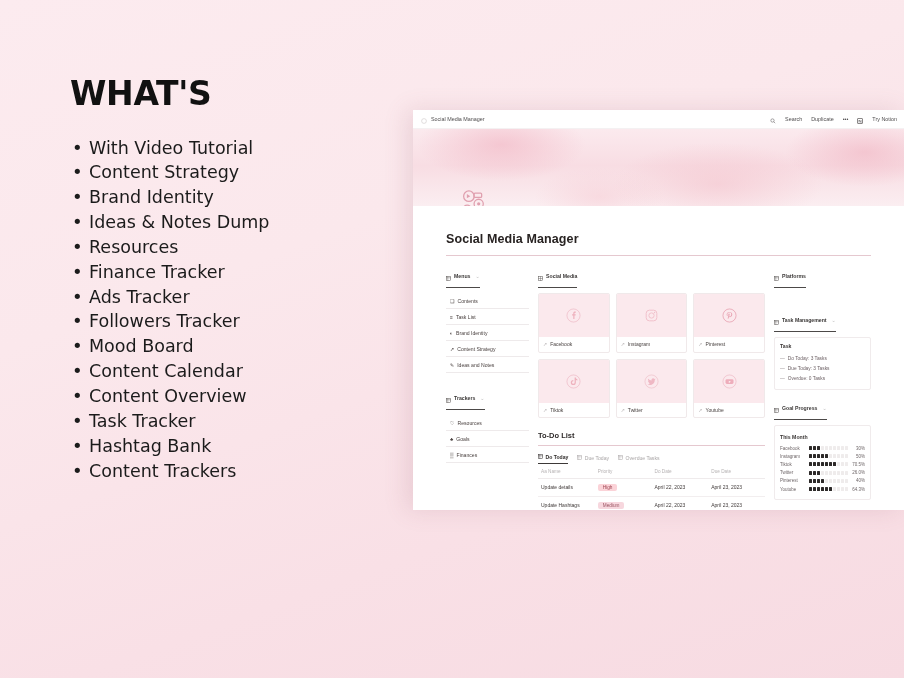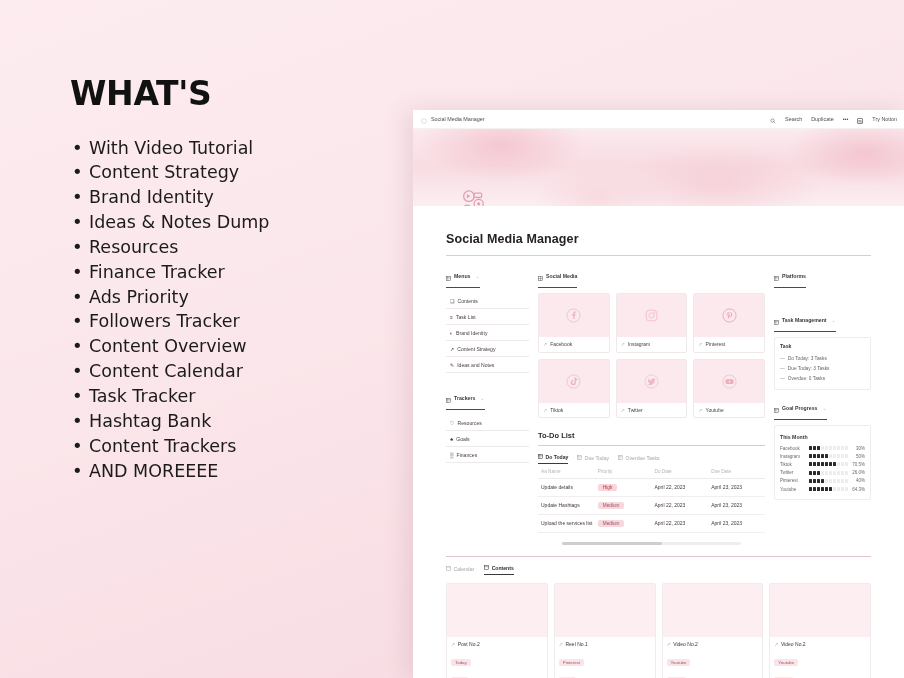--- a/index.html
+++ b/index.html
@@ -23,21 +23,21 @@
     font-size:17.5px; font-weight:500; color:#1b1b1b;
     line-height:1.42; padding-left:19px; position:relative;
   }
   #promo-list li::before {
     content:"\2022"; position:absolute; left:2px; top:-1px;
     font-size:18px; color:#1b1b1b;
   }
 
   
   #win {
-    position:absolute; left:413px; top:110px; width:491px; height:568px;
+    position:absolute; left:413px; top:110px; width:491px; height:400px;
     background:#fff; overflow:hidden;
     box-shadow:-6px 0 22px rgba(150,90,105,.16);
   }
   #topbar {
     height:19px; background:#fff; display:flex; align-items:center;
     padding:0 7px 0 8px; border-bottom:1px solid #f4f1f2;
   }
   .tb-left { display:flex; align-items:center; gap:4px; }
   .tb-right { margin-left:auto; display:flex; align-items:center; gap:9px; }
   .tb-txt { font-size:5.4px; color:#8d8b8c; white-space:nowrap; }
@@ -161,28 +161,28 @@
   <div id="promo-title">
     <div>WHAT'S</div>
   </div>
   <ul id="promo-list">
       <li>With Video Tutorial</li>
       <li>Content Strategy</li>
       <li>Brand Identity</li>
       <li>Ideas &amp; Notes Dump</li>
       <li>Resources</li>
       <li>Finance Tracker</li>
-      <li>Ads Priority</li>
+      <li>Ads Tracker</li>
       <li>Followers Tracker</li>
+      <li>Mood Board</li>
+      <li>Content Calendar</li>
       <li>Content Overview</li>
-      <li>Content Calendar</li>
       <li>Task Tracker</li>
       <li>Hashtag Bank</li>
       <li>Content Trackers</li>
-      <li>AND MOREEEE</li>
     </ul>
 </div>
 
 <div id="win">
 
   <div id="topbar">
     <div class="tb-left">
       <span class="ico">
         <svg width="6" height="6" viewBox="0 0 10 10">
             <circle cx="5" cy="5" r="4" fill="none" stroke="#cfc9ca" stroke-width="1"></circle>

